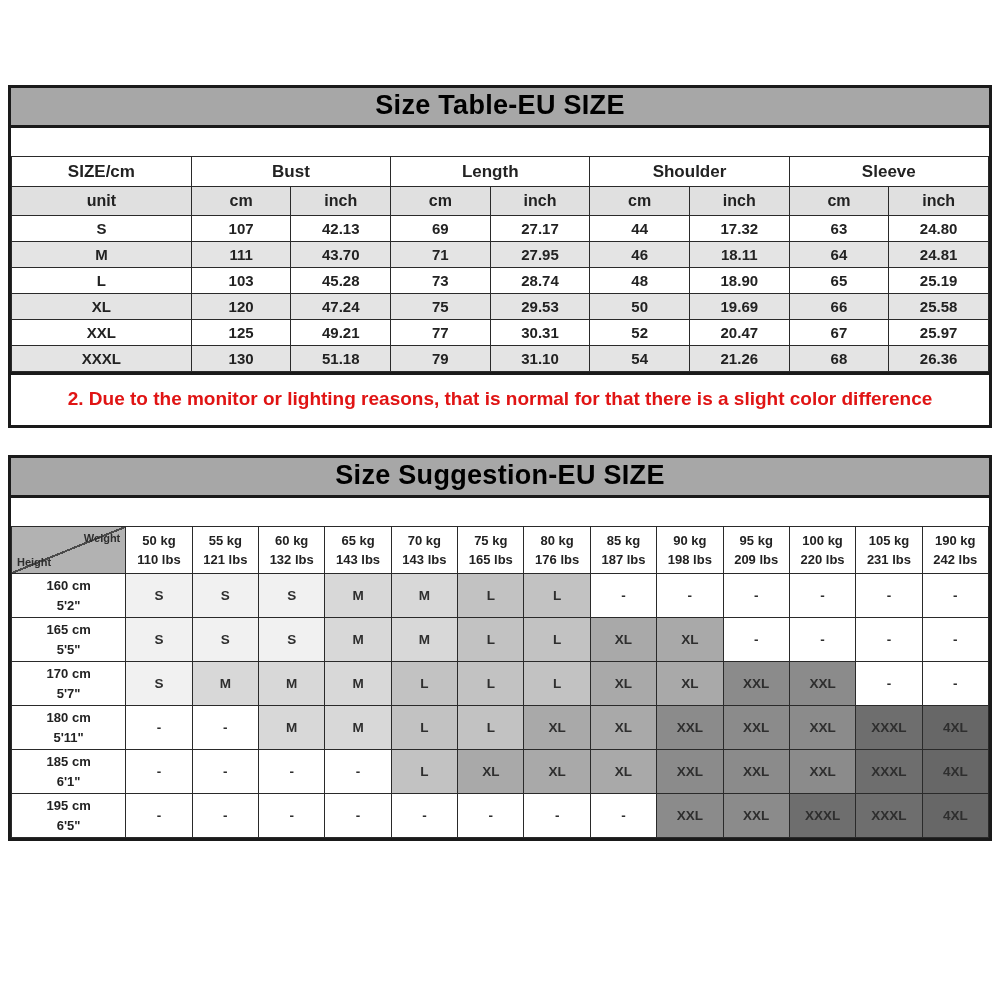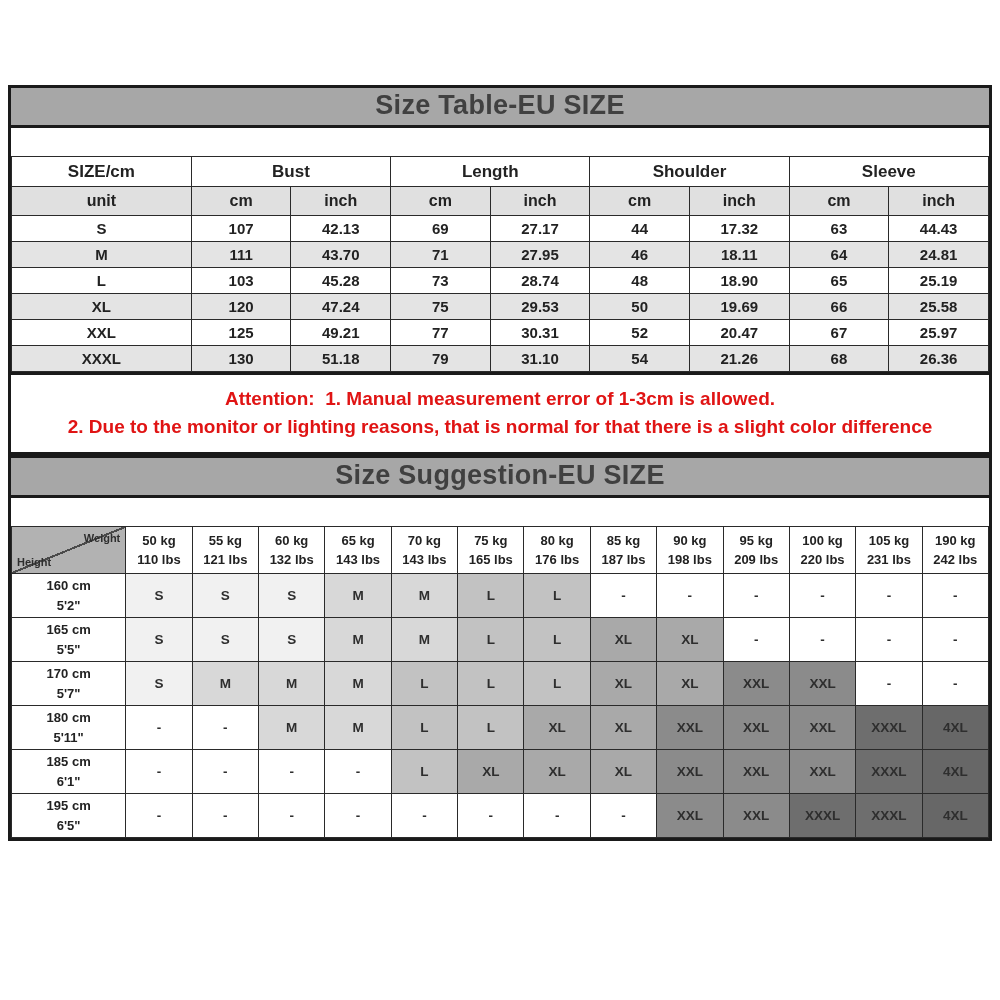--- a/index.html
+++ b/index.html
@@ -15,21 +15,21 @@
     position:absolute; left:8px; width:984px;
     border:3px solid var(--border-dark,#1a1a1a); background:#fff;
   }
   #size-table-section { top:85px; }
   #suggestion-section { top:455px; }
 
   .title-bar {
     background:var(--title-bar-bg,#a7a7a7);
     border-bottom:3px solid var(--border-dark,#1a1a1a);
     text-align:center; font-weight:700; font-size:27px;
-    padding:2px 0 4px; color:#404040; letter-spacing:0.3px;
+    padding:2px 0 4px; color:#000000; letter-spacing:0.3px;
   }
 
   table { width:100%; border-collapse:collapse; table-layout:fixed;margin-top:28px; }
   th, td {
     border:1.5px solid #2a2a2a; text-align:center; vertical-align:middle;
     font-weight:700; color:#222; overflow:hidden; white-space:nowrap;
   }
 
   
   .size-table thead th.group { height:30px; font-size:17px; background:#fff; }
@@ -105,21 +105,21 @@
       <tbody>
           <tr>
             <td>S</td>
             <td>107</td>
             <td>42.13</td>
             <td>69</td>
             <td>27.17</td>
             <td>44</td>
             <td>17.32</td>
             <td>63</td>
-            <td>44.43</td>
+            <td>24.80</td>
           </tr>
           <tr class="alt">
             <td>M</td>
             <td>111</td>
             <td>43.70</td>
             <td>71</td>
             <td>27.95</td>
             <td>46</td>
             <td>18.11</td>
             <td>64</td>
@@ -166,21 +166,20 @@
             <td>31.10</td>
             <td>54</td>
             <td>21.26</td>
             <td>68</td>
             <td>26.36</td>
           </tr>
         </tbody>
     </table>
 
     <div class="attention">
-      <div>Attention:&nbsp; 1. Manual measurement error of 1-3cm is allowed.</div>
       <div>2. Due to the monitor or lighting reasons, that is normal for that there is a slight color difference</div>
     </div>
   </div>
 
   <div class="section" id="suggestion-section">
     <div class="title-bar">Size Suggestion-EU SIZE</div>
 
     <table class="sg-table">
       <colgroup>
         <col style="width:11.7%">

